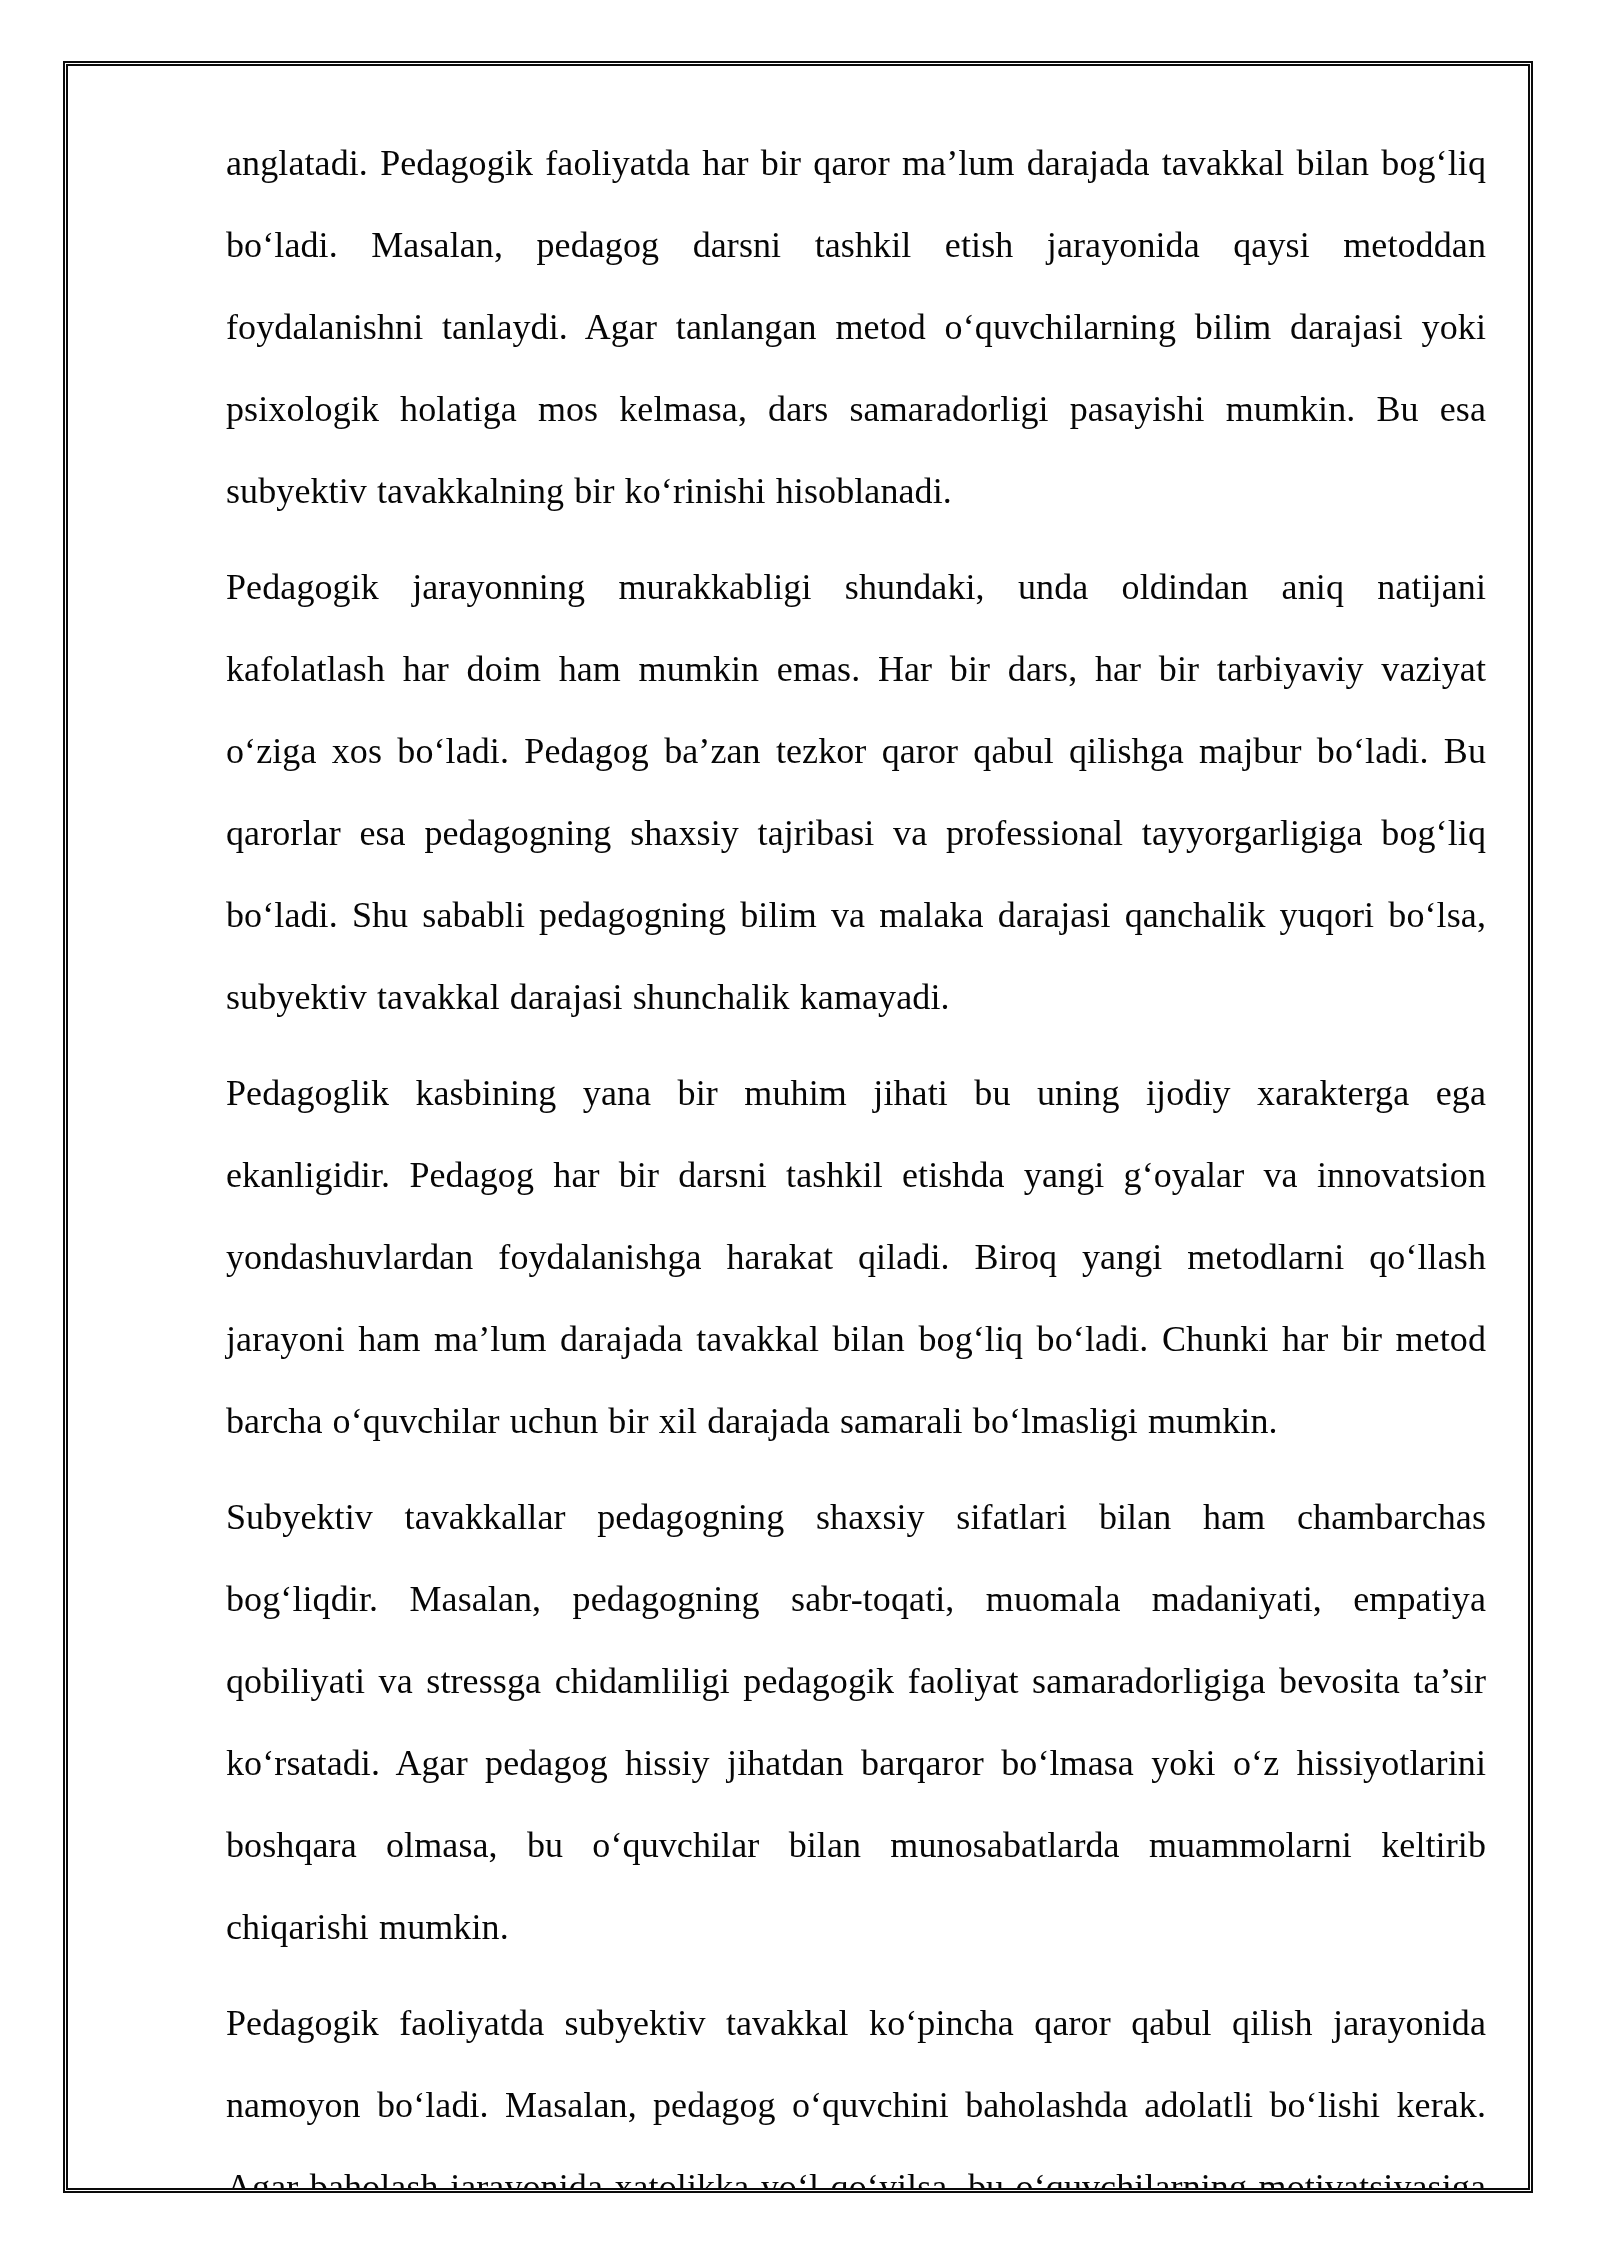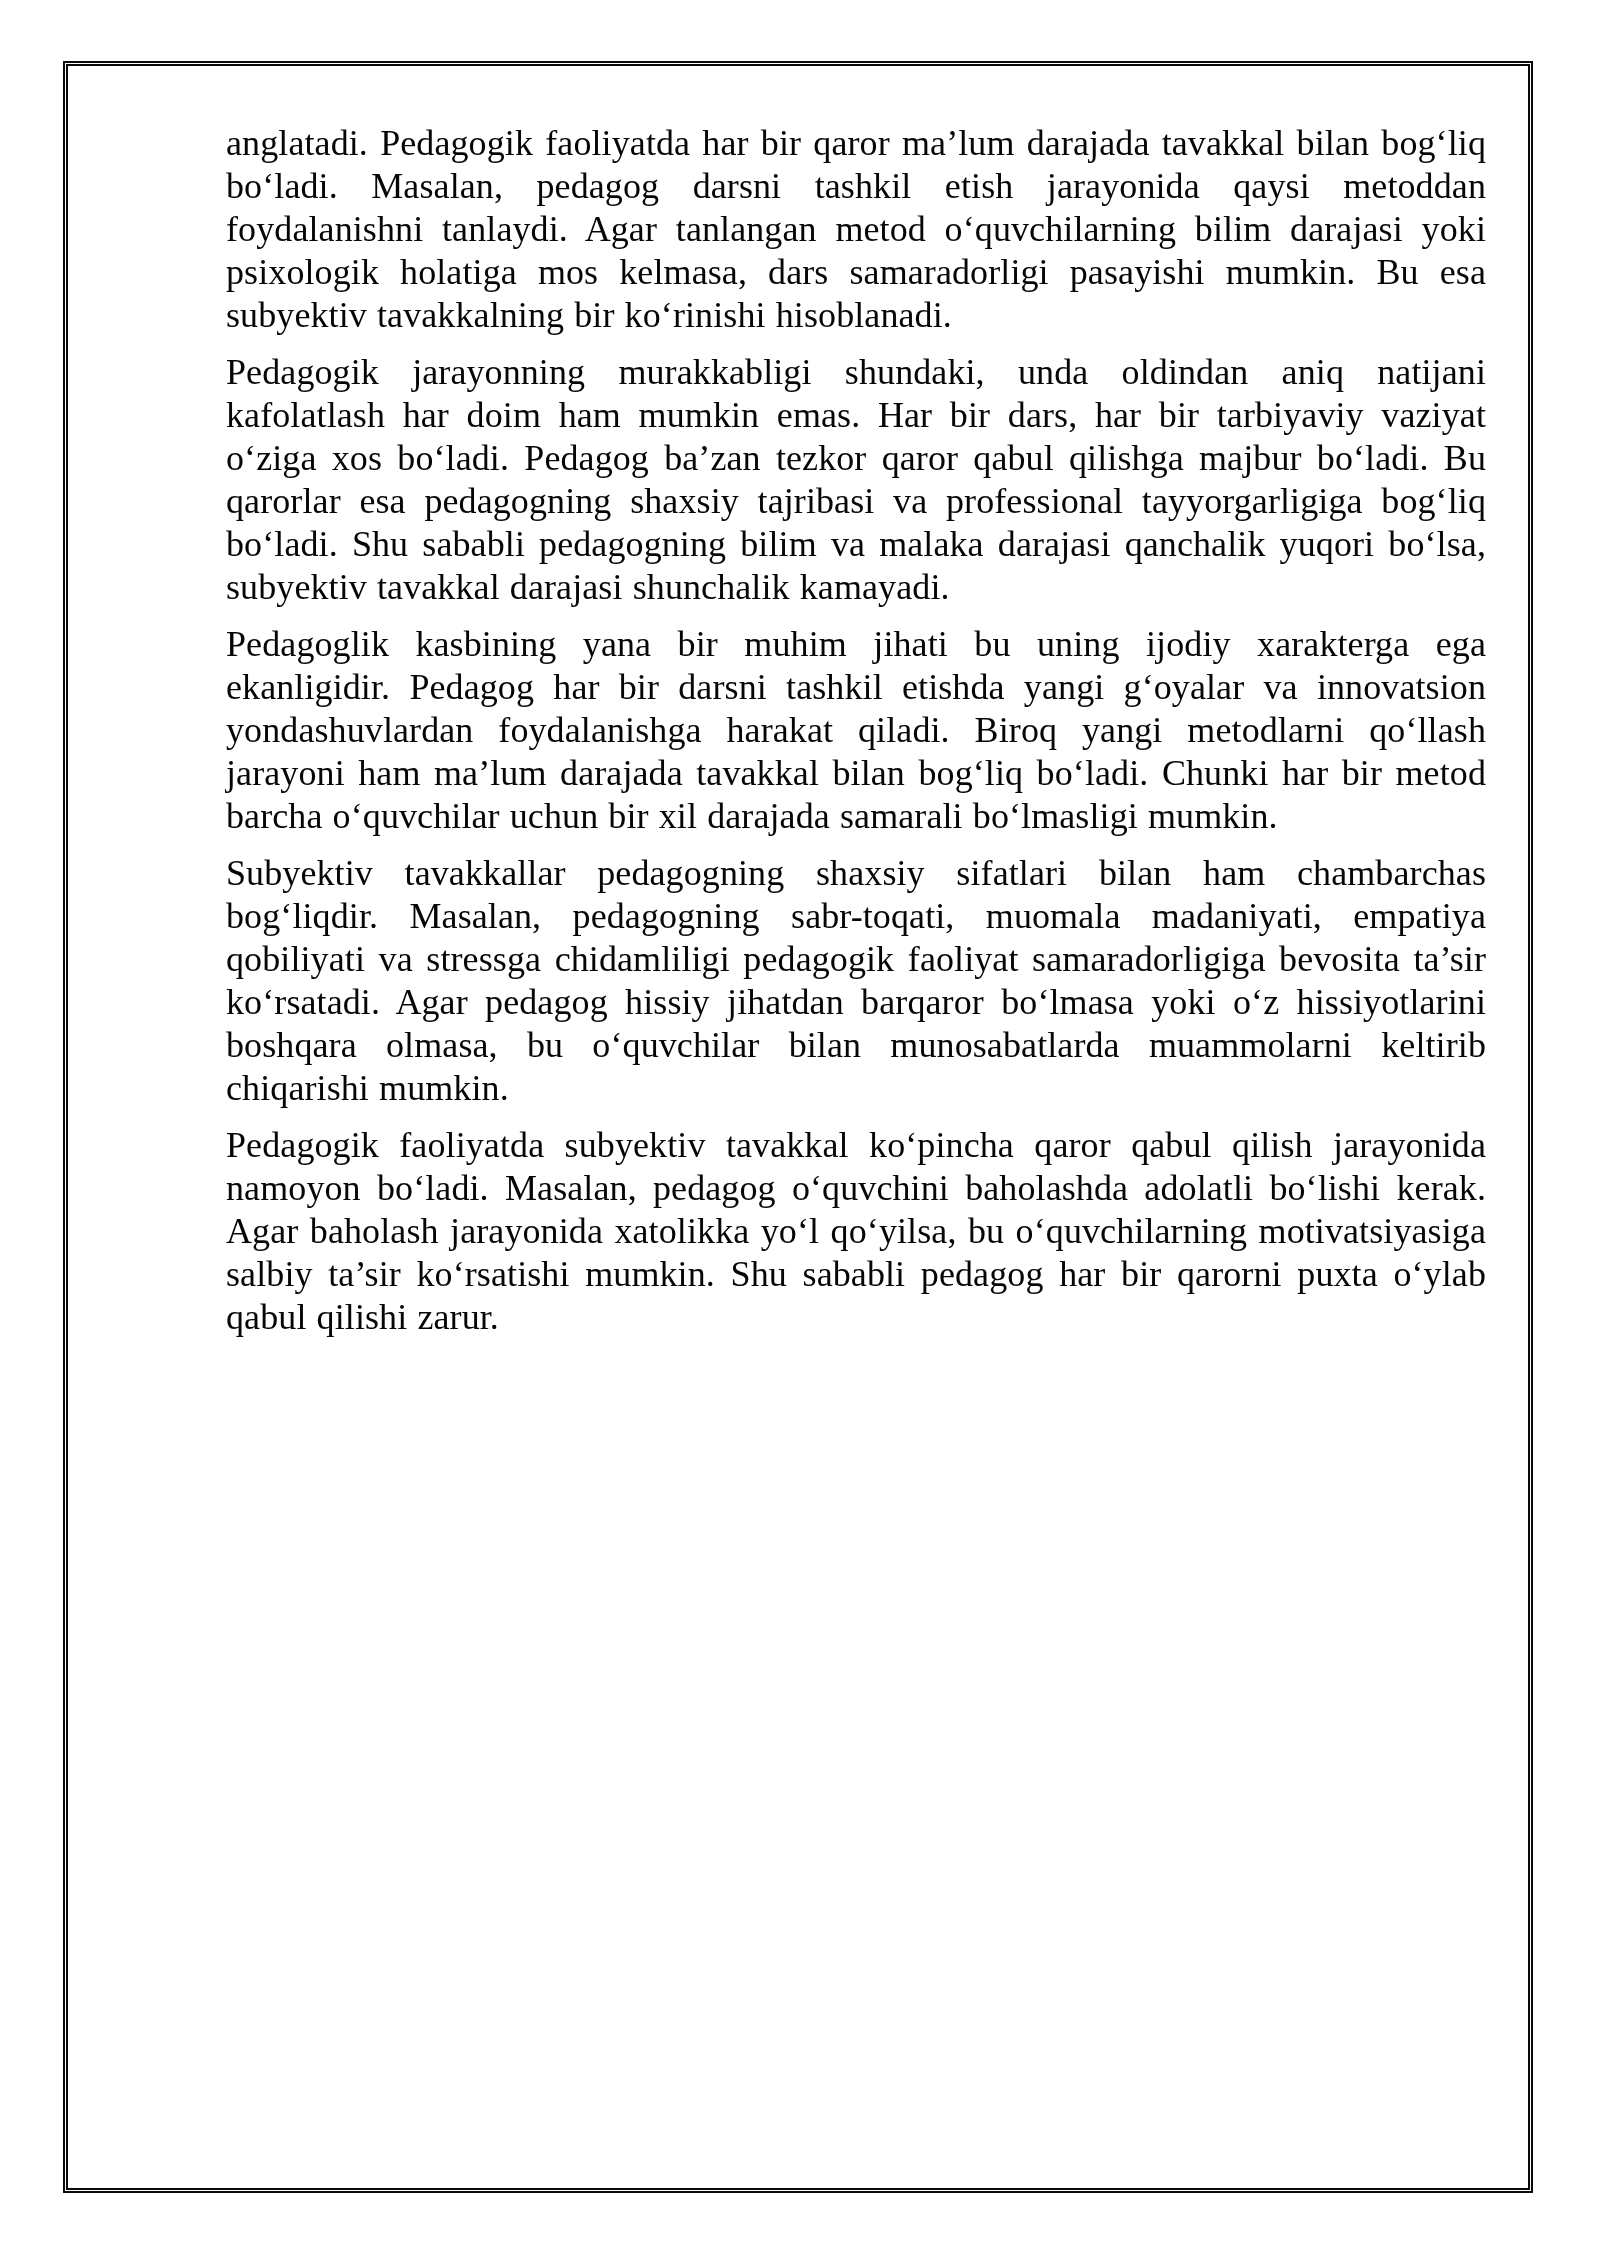--- a/index.html
+++ b/index.html
@@ -27,21 +27,21 @@
   .page-content {
     box-sizing: border-box;
     width: 100%;
     height: 100%;
     padding: 56px 42px 40px 158px;
     overflow: hidden;
   }
   p.para {
     margin: 0 0 14px 0;
     font-size: 36px;
-    line-height: 43px;
+    line-height: 82px;
     color: #060606;
     text-align: justify;
     text-justify: inter-word;
     letter-spacing: 0.1px;
     word-spacing: 1px;
   }
 </style>
 </head>
 <body>
 

